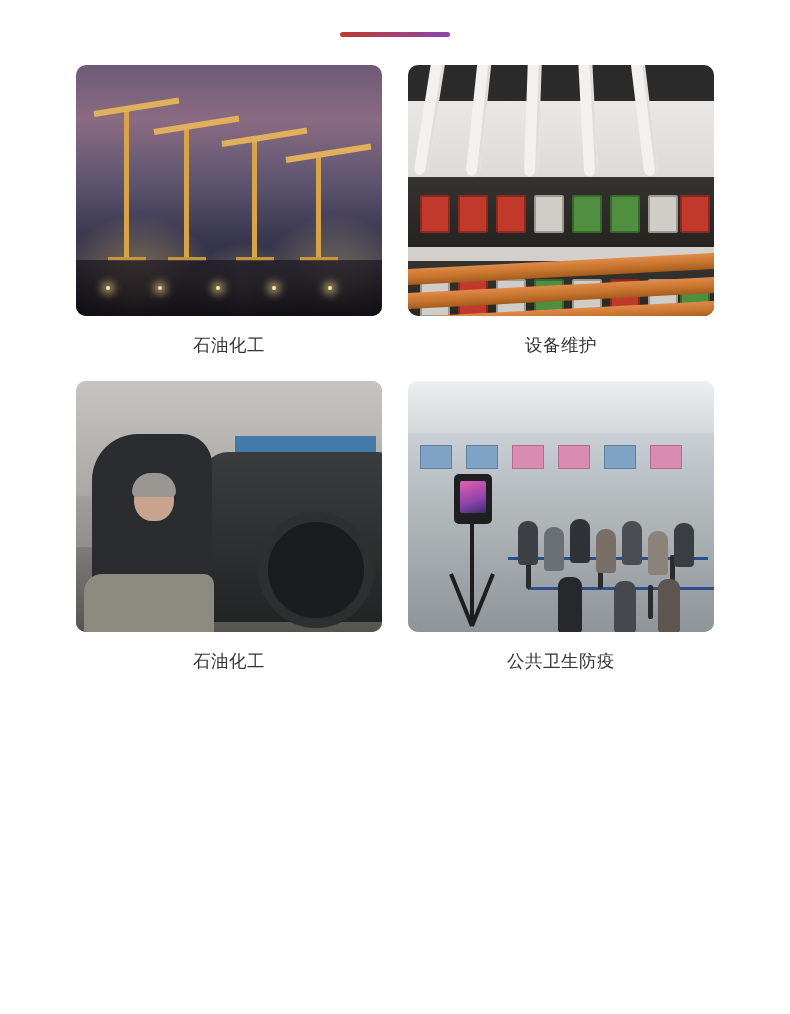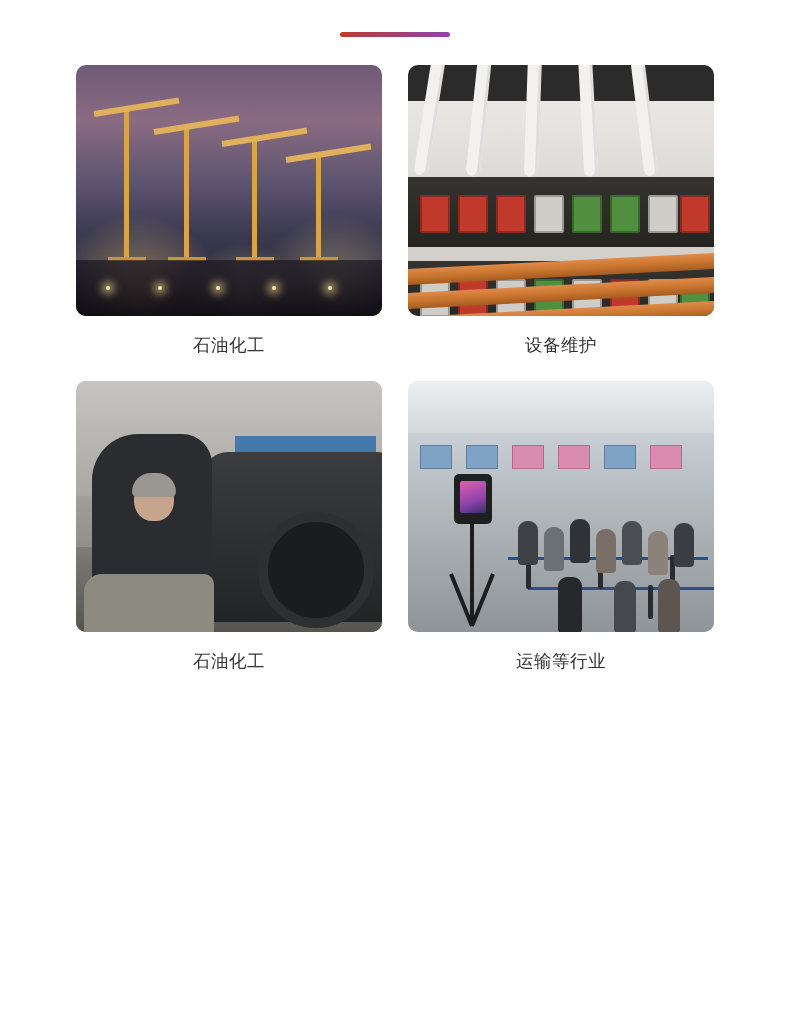--- a/index.html
+++ b/index.html
@@ -481,17 +481,17 @@
           <div class="ap-crowd" style="left:150px; top:196px; height:56px; width:24px; background:#26282b;"></div>
           <div class="ap-crowd" style="left:206px; top:200px; height:52px; width:22px; background:#45494d;"></div>
           <div class="ap-crowd" style="left:250px; top:198px; height:54px; width:22px; background:#5d5550;"></div>
 
           <div class="ap-tripod"></div>
           <div class="ap-device">
             <div class="ap-screen"></div>
           </div>
         </div>
       </div>
-      <div class="caption">运输等行业</div>
+      <div class="caption">公共卫生防疫</div>
     </div>
 
   </div>
 </div>
 
 </body></html>

